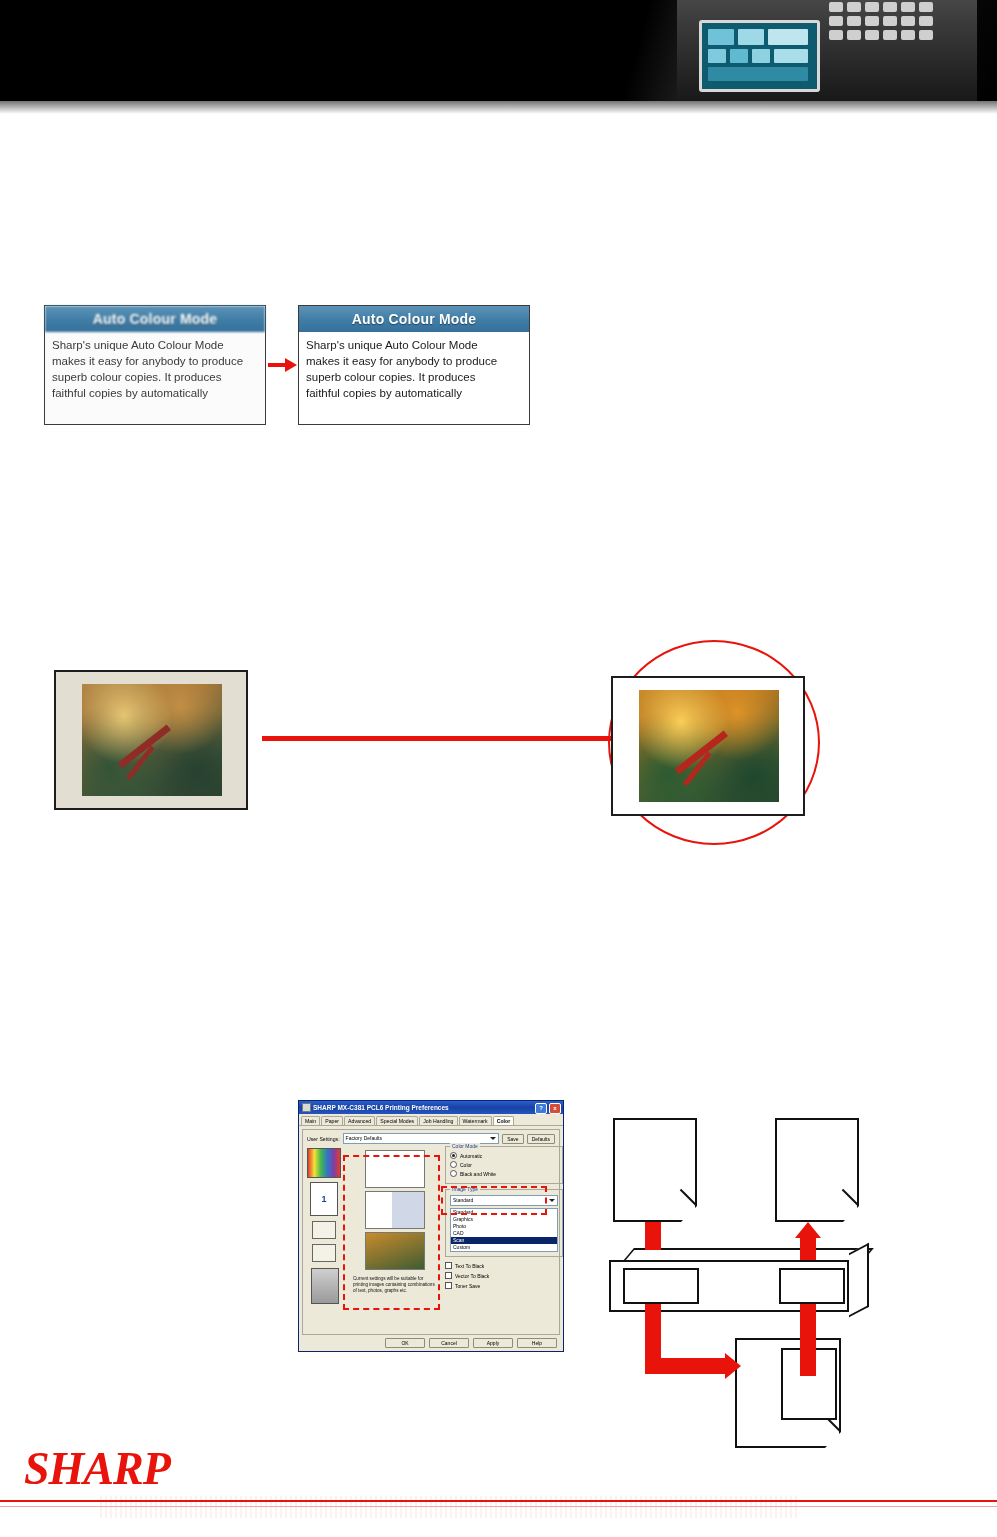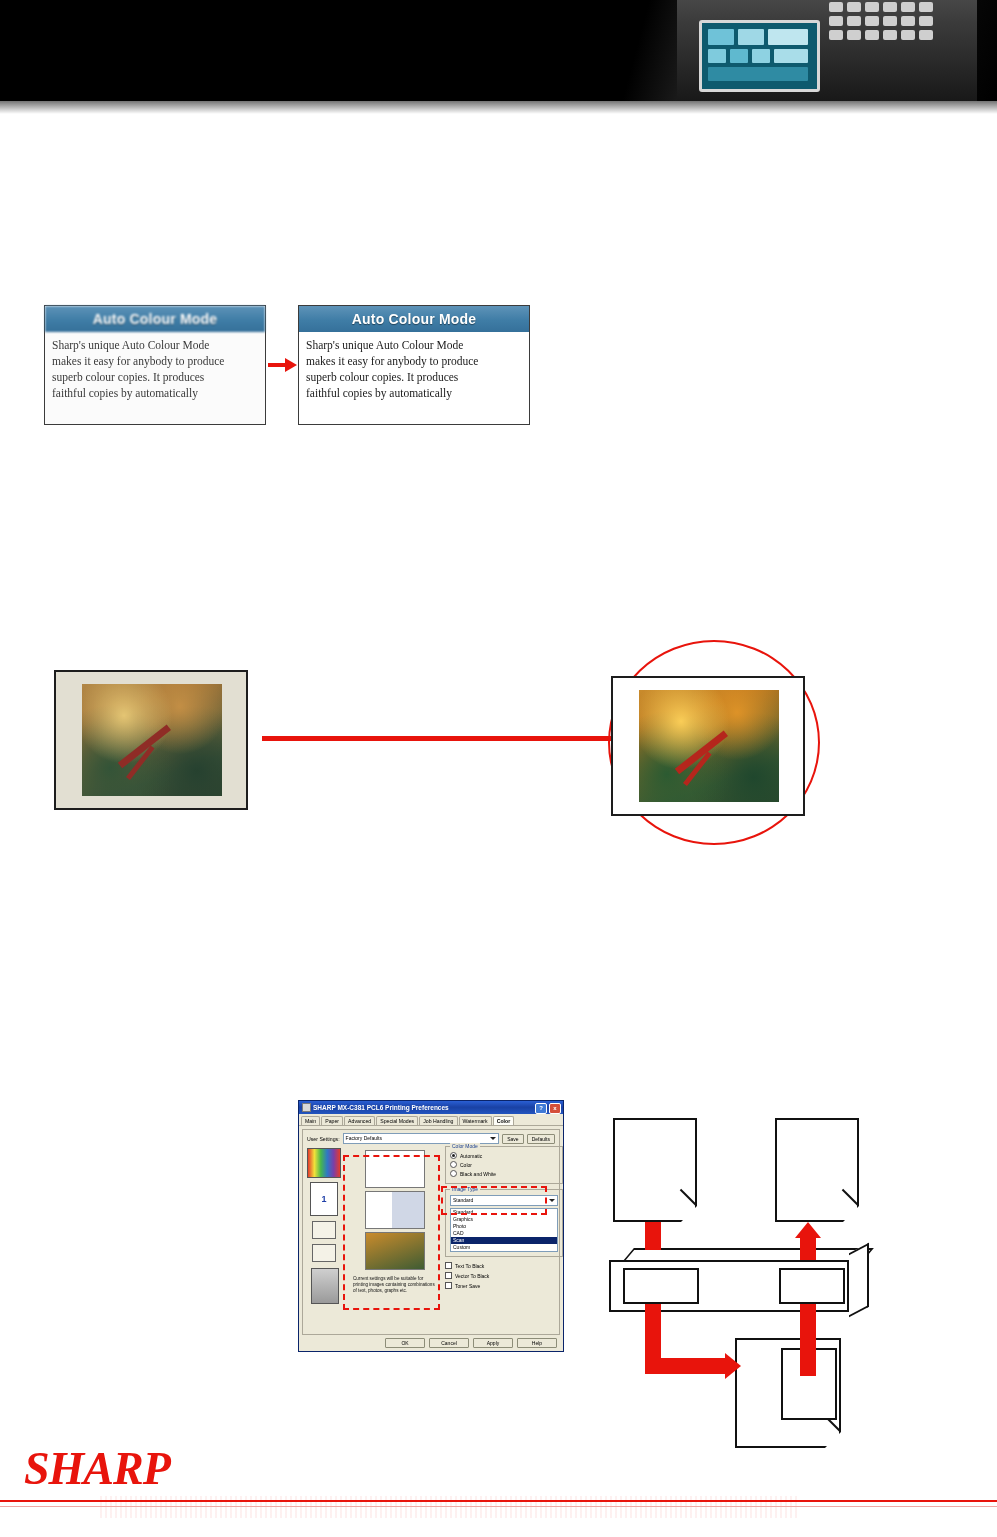--- a/index.html
+++ b/index.html
@@ -82,21 +82,20 @@
     text-align: center;
     line-height: 26px;
     letter-spacing: 0.2px;
     text-shadow: 0 1px 1px rgba(0,0,0,0.45);
   }
   .callout .body {
     padding: 5px 7px 6px 7px;
     font-size: 11.5px;
     line-height: 16px;
     color: #1a1a1a;
-    font-family: Liberation Serif, serif;
   }
   .callout.blurry .cap { filter: blur(0.9px); }
   .callout.blurry .body { filter: blur(0.75px); color:#3a3a3a; }
   .callout.blurry { background: #fbfbfb; }
 
   .arrow-red-small {
     position: absolute;
     height: 4px;
     background: #e8140c;
   }

